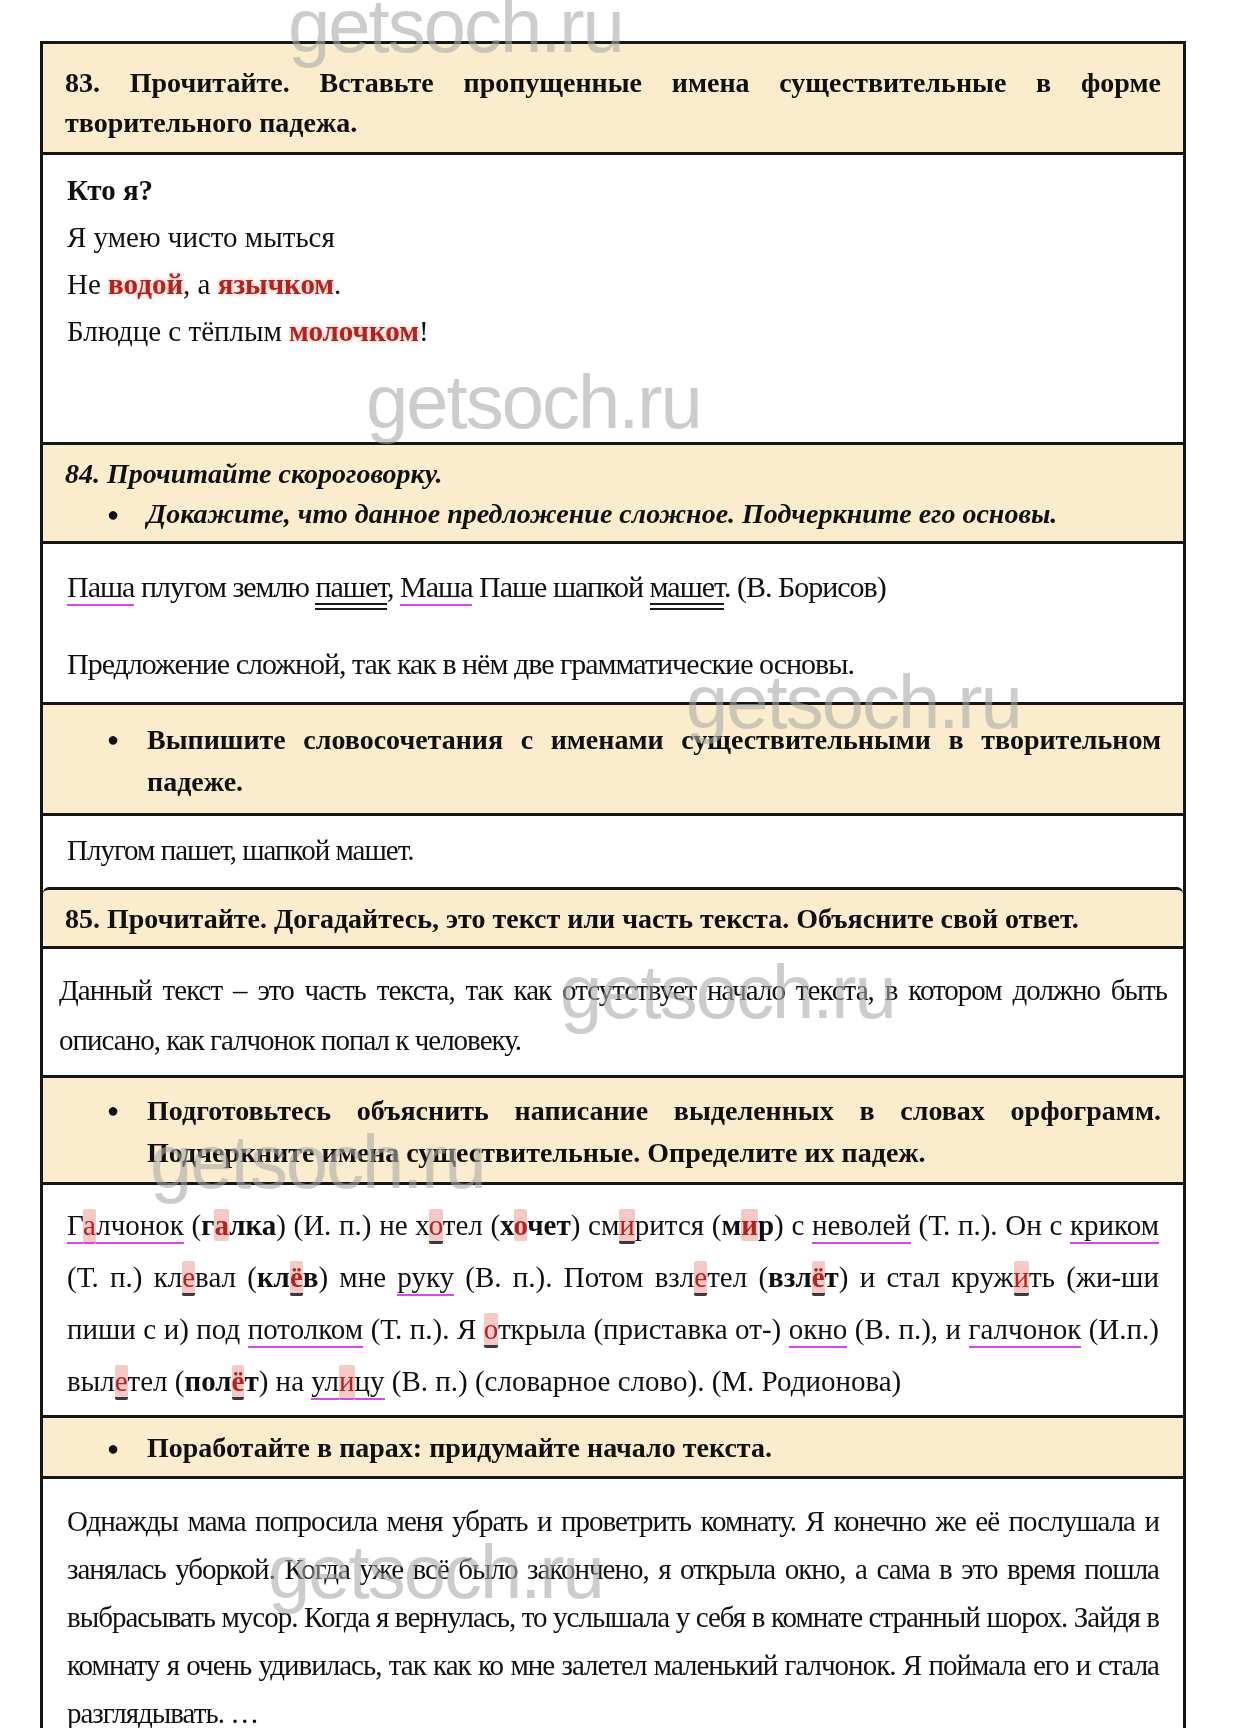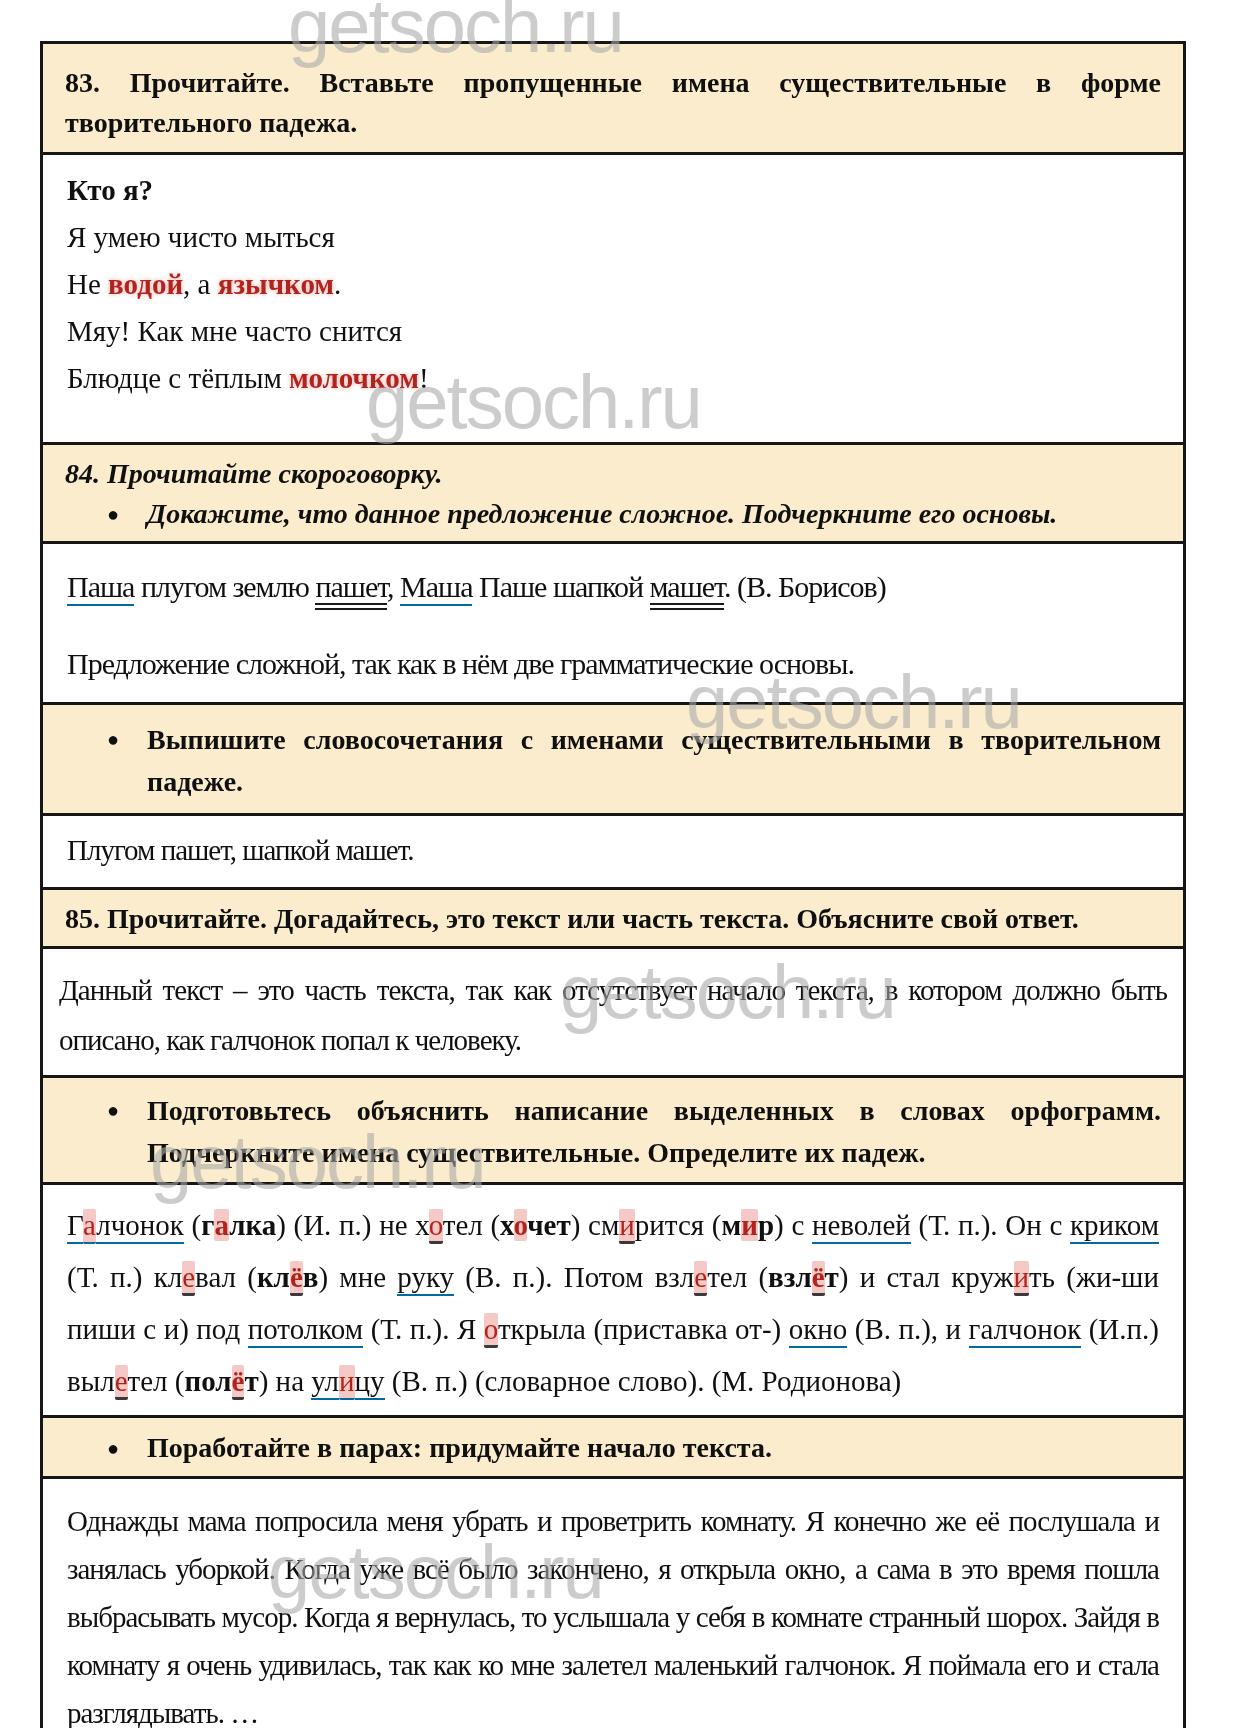--- a/index.html
+++ b/index.html
@@ -32,33 +32,33 @@
   .just{text-align:justify;}
 
   .bullet-line{display:flex;padding-left:42px;}
   .bullet-glyph{flex:none;width:40px;font-size:20px;line-height:40px;}
   .bullet-text{flex:1;font-weight:bold;text-align:justify;margin:0;}
 
   
   .b{font-weight:bold;}
   .red{color:var(--red);text-shadow:0 0 5px rgba(226,150,146,.75);}
   .hl{background:var(--redhl);border-radius:2px;text-shadow:none;}
-  .u{border-bottom:2px solid #0369a1;padding-bottom:1px;}
+  .u{border-bottom:2px solid #d946ef;padding-bottom:1px;}
   .uu{border-bottom:7px double #1a1a1a;}
   .ul{border-bottom:3px solid #3a3a3a;}
 
   
   .r-task83{padding:19px 22px 9px;min-height:82px;}
   .r-poem{padding:12px 24px 20px;min-height:290px;}
   .r-task84{padding:9px 22px 7px;min-height:87px;font-style:italic;}
   .r-skoro{padding:22px 24px 18px;min-height:150px;font-size:30px;}
   .r-skoro .sent{font-size:30px;line-height:42px;letter-spacing:-1px;margin:0 0 36px 0;}
   .r-vypishite{padding:14px 22px 10px;min-height:95px;}
   .r-plugom{padding:14px 24px 16px;min-height:74px;}
-  .r-task85{padding:9px 22px 7px;min-height:57px;}
+  .r-task85{padding:9px 22px 7px;min-height:57px;border-radius:6px;}
   .r-danny{padding:16px 16px 10px;min-height:124px;}
   .r-danny .p{font-size:29px;line-height:50px;letter-spacing:-1px;}
   .r-podgot{padding:12px 22px 8px;min-height:93px;}
   .r-podgot .bullet-text,.r-vypishite .bullet-text{line-height:42px;}
   .r-galchonok{padding:14px 24px 8px;min-height:228px;}
   .r-galchonok .p{font-size:29px;line-height:52px;text-align:justify;}
   .r-parah{padding:10px 22px 8px;min-height:60px;}
   .r-final{padding:18px 24px 12px;min-height:268px;}
   .r-final .p{font-size:29px;line-height:48px;letter-spacing:-1px;text-align:justify;}
 
@@ -76,21 +76,20 @@
 <div class="doc">
 
   <div class="row cream r-task83">
     <p class="p task"><span class="b">83. Прочитайте. Вставьте пропущенные имена существительные в форме творительного падежа.</span></p>
   </div>
 
   <div class="row white r-poem">
     <p class="poem-line"><span class="b">Кто я?</span></p>
     <p class="poem-line"><span>Я умею чисто мыться</span></p>
     <p class="poem-line"><span>Не </span><span class="b red">водой</span><span>, а </span><span class="b red">язычком</span><span>.</span></p>
-    <p class="poem-line"><span>Мяу! Как мне часто снится</span></p>
     <p class="poem-line"><span>Блюдце с тёплым </span><span class="b red">молочком</span><span>!</span></p>
   </div>
 
   <div class="row cream r-task84">
     <p class="p task" style="text-align:left;"><span class="b">84. Прочитайте скороговорку.</span></p>
     <div class="bullet-line">
       <span class="bullet-glyph">●</span>
       <p class="p bullet-text"><span class="b">Докажите, что данное предложение сложное. Подчеркните его основы.</span></p>
     </div>
   </div>

